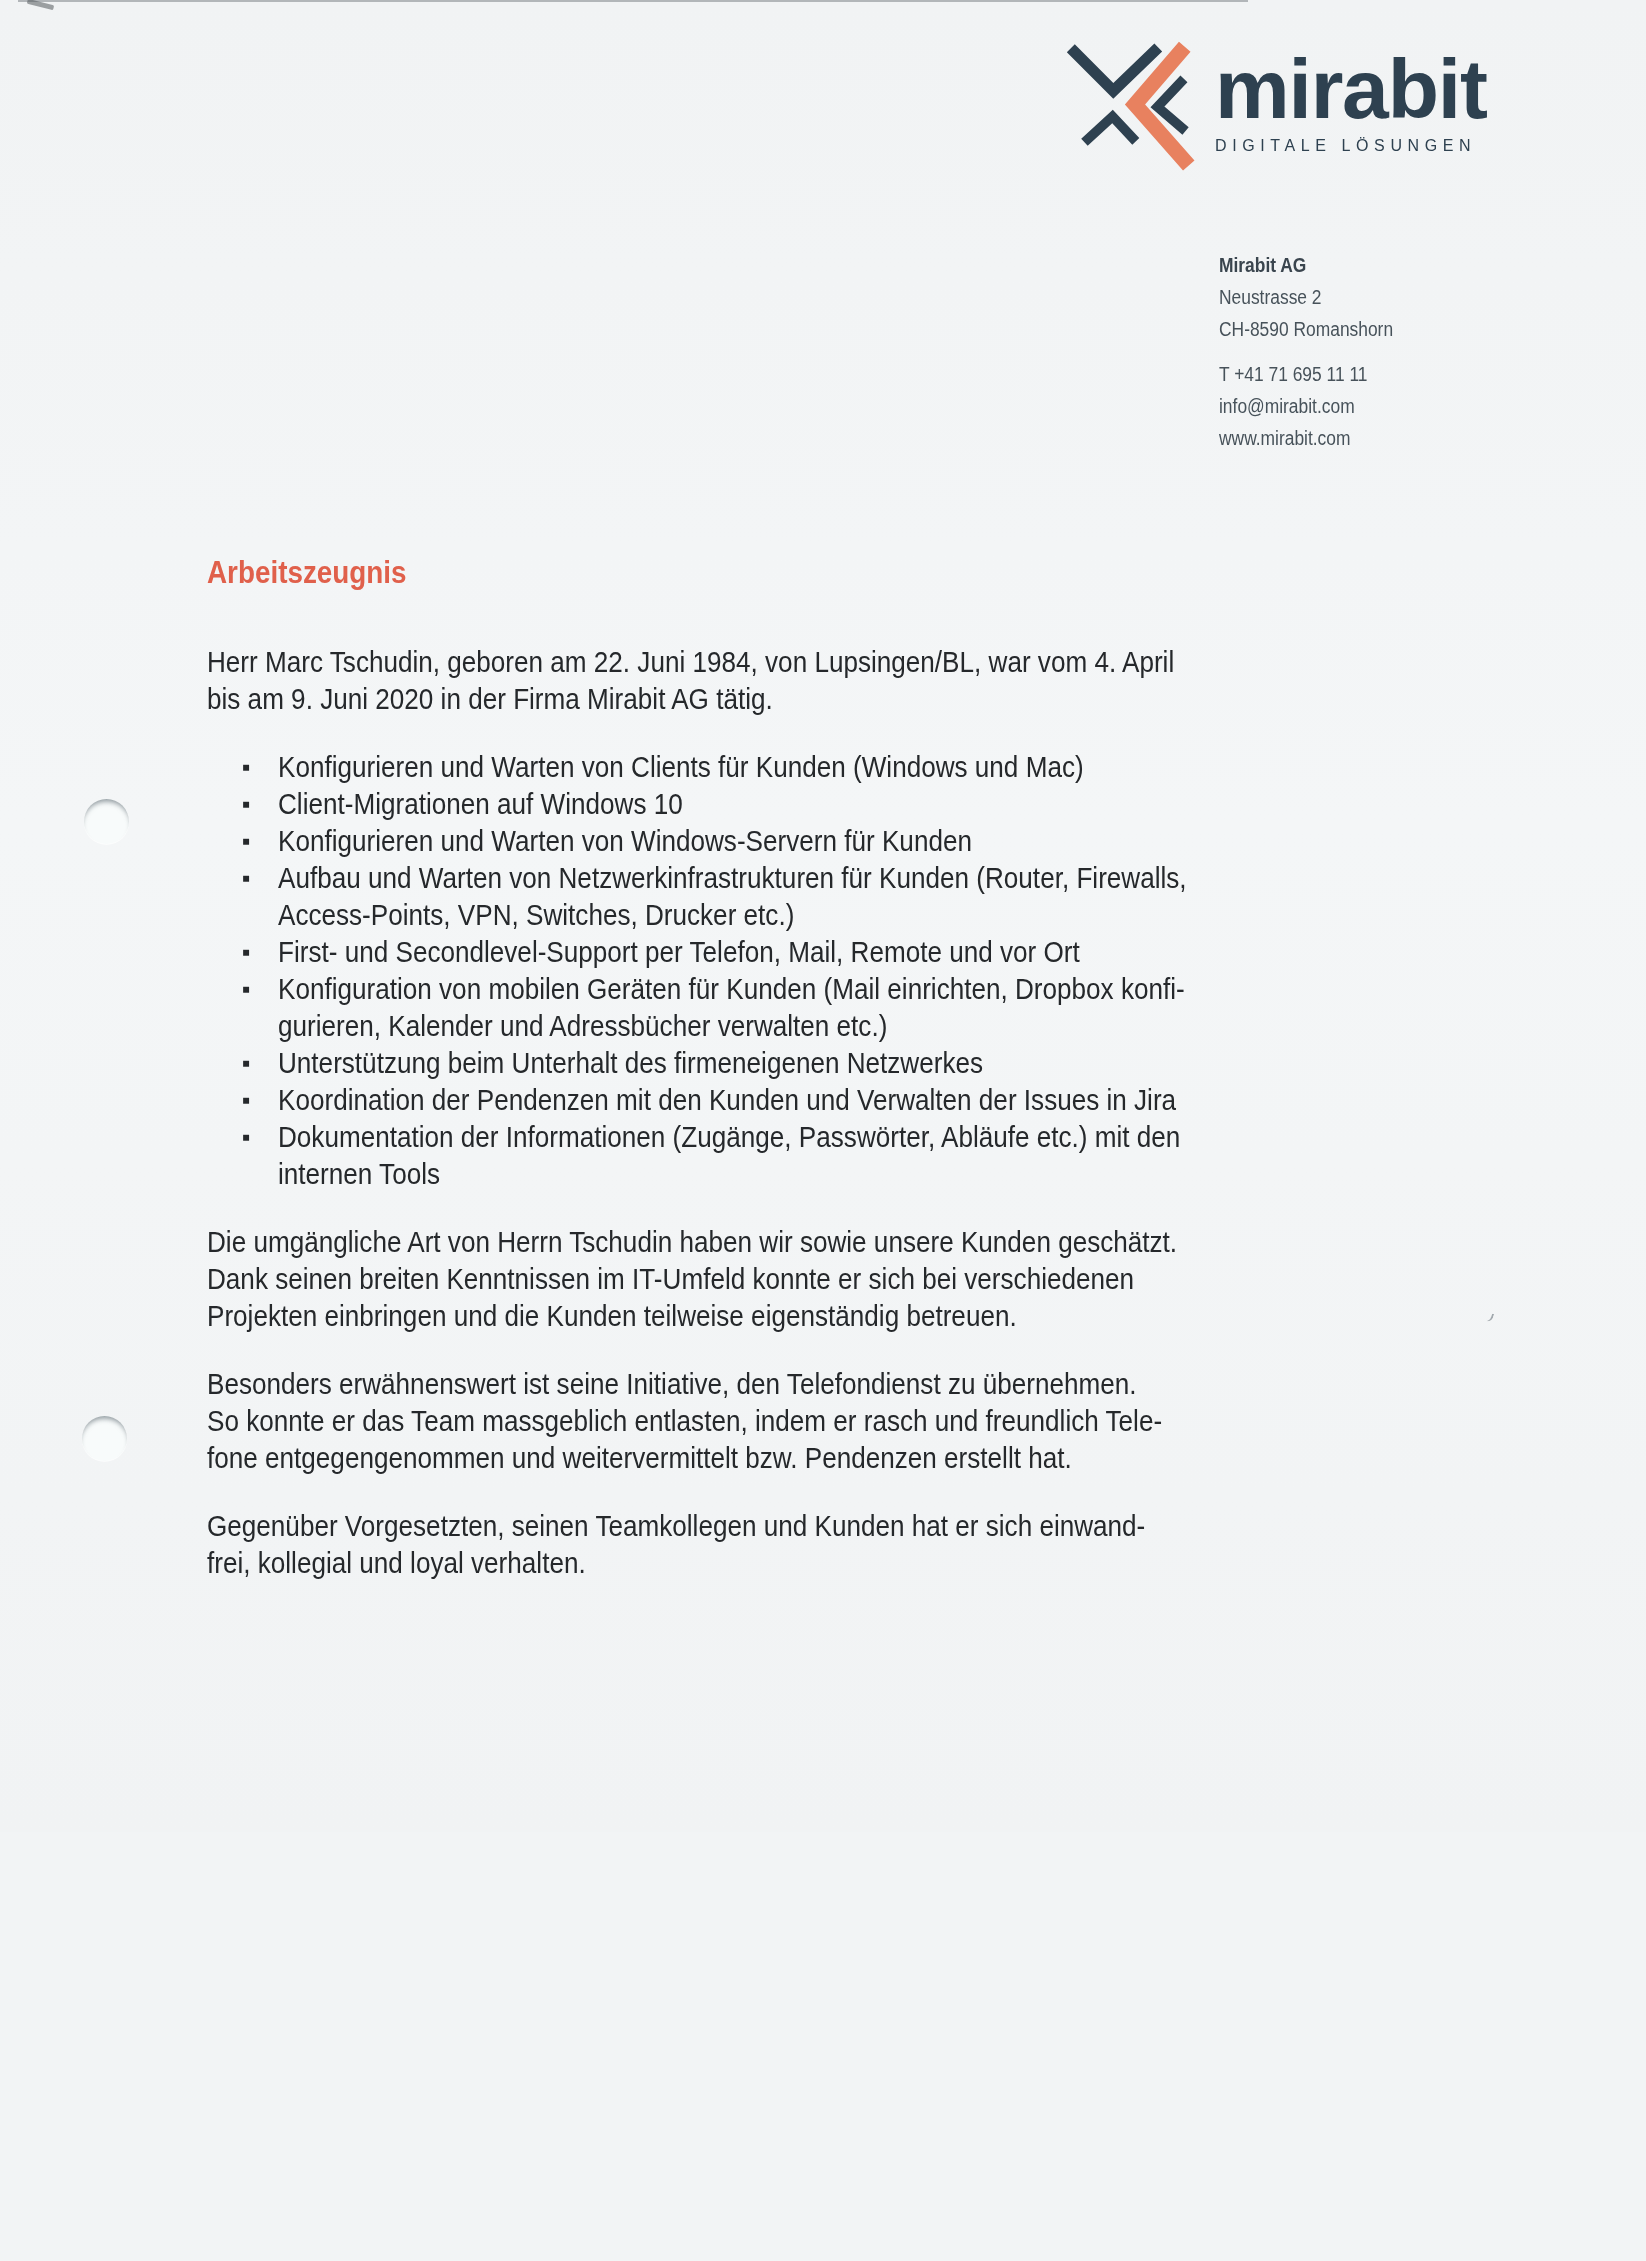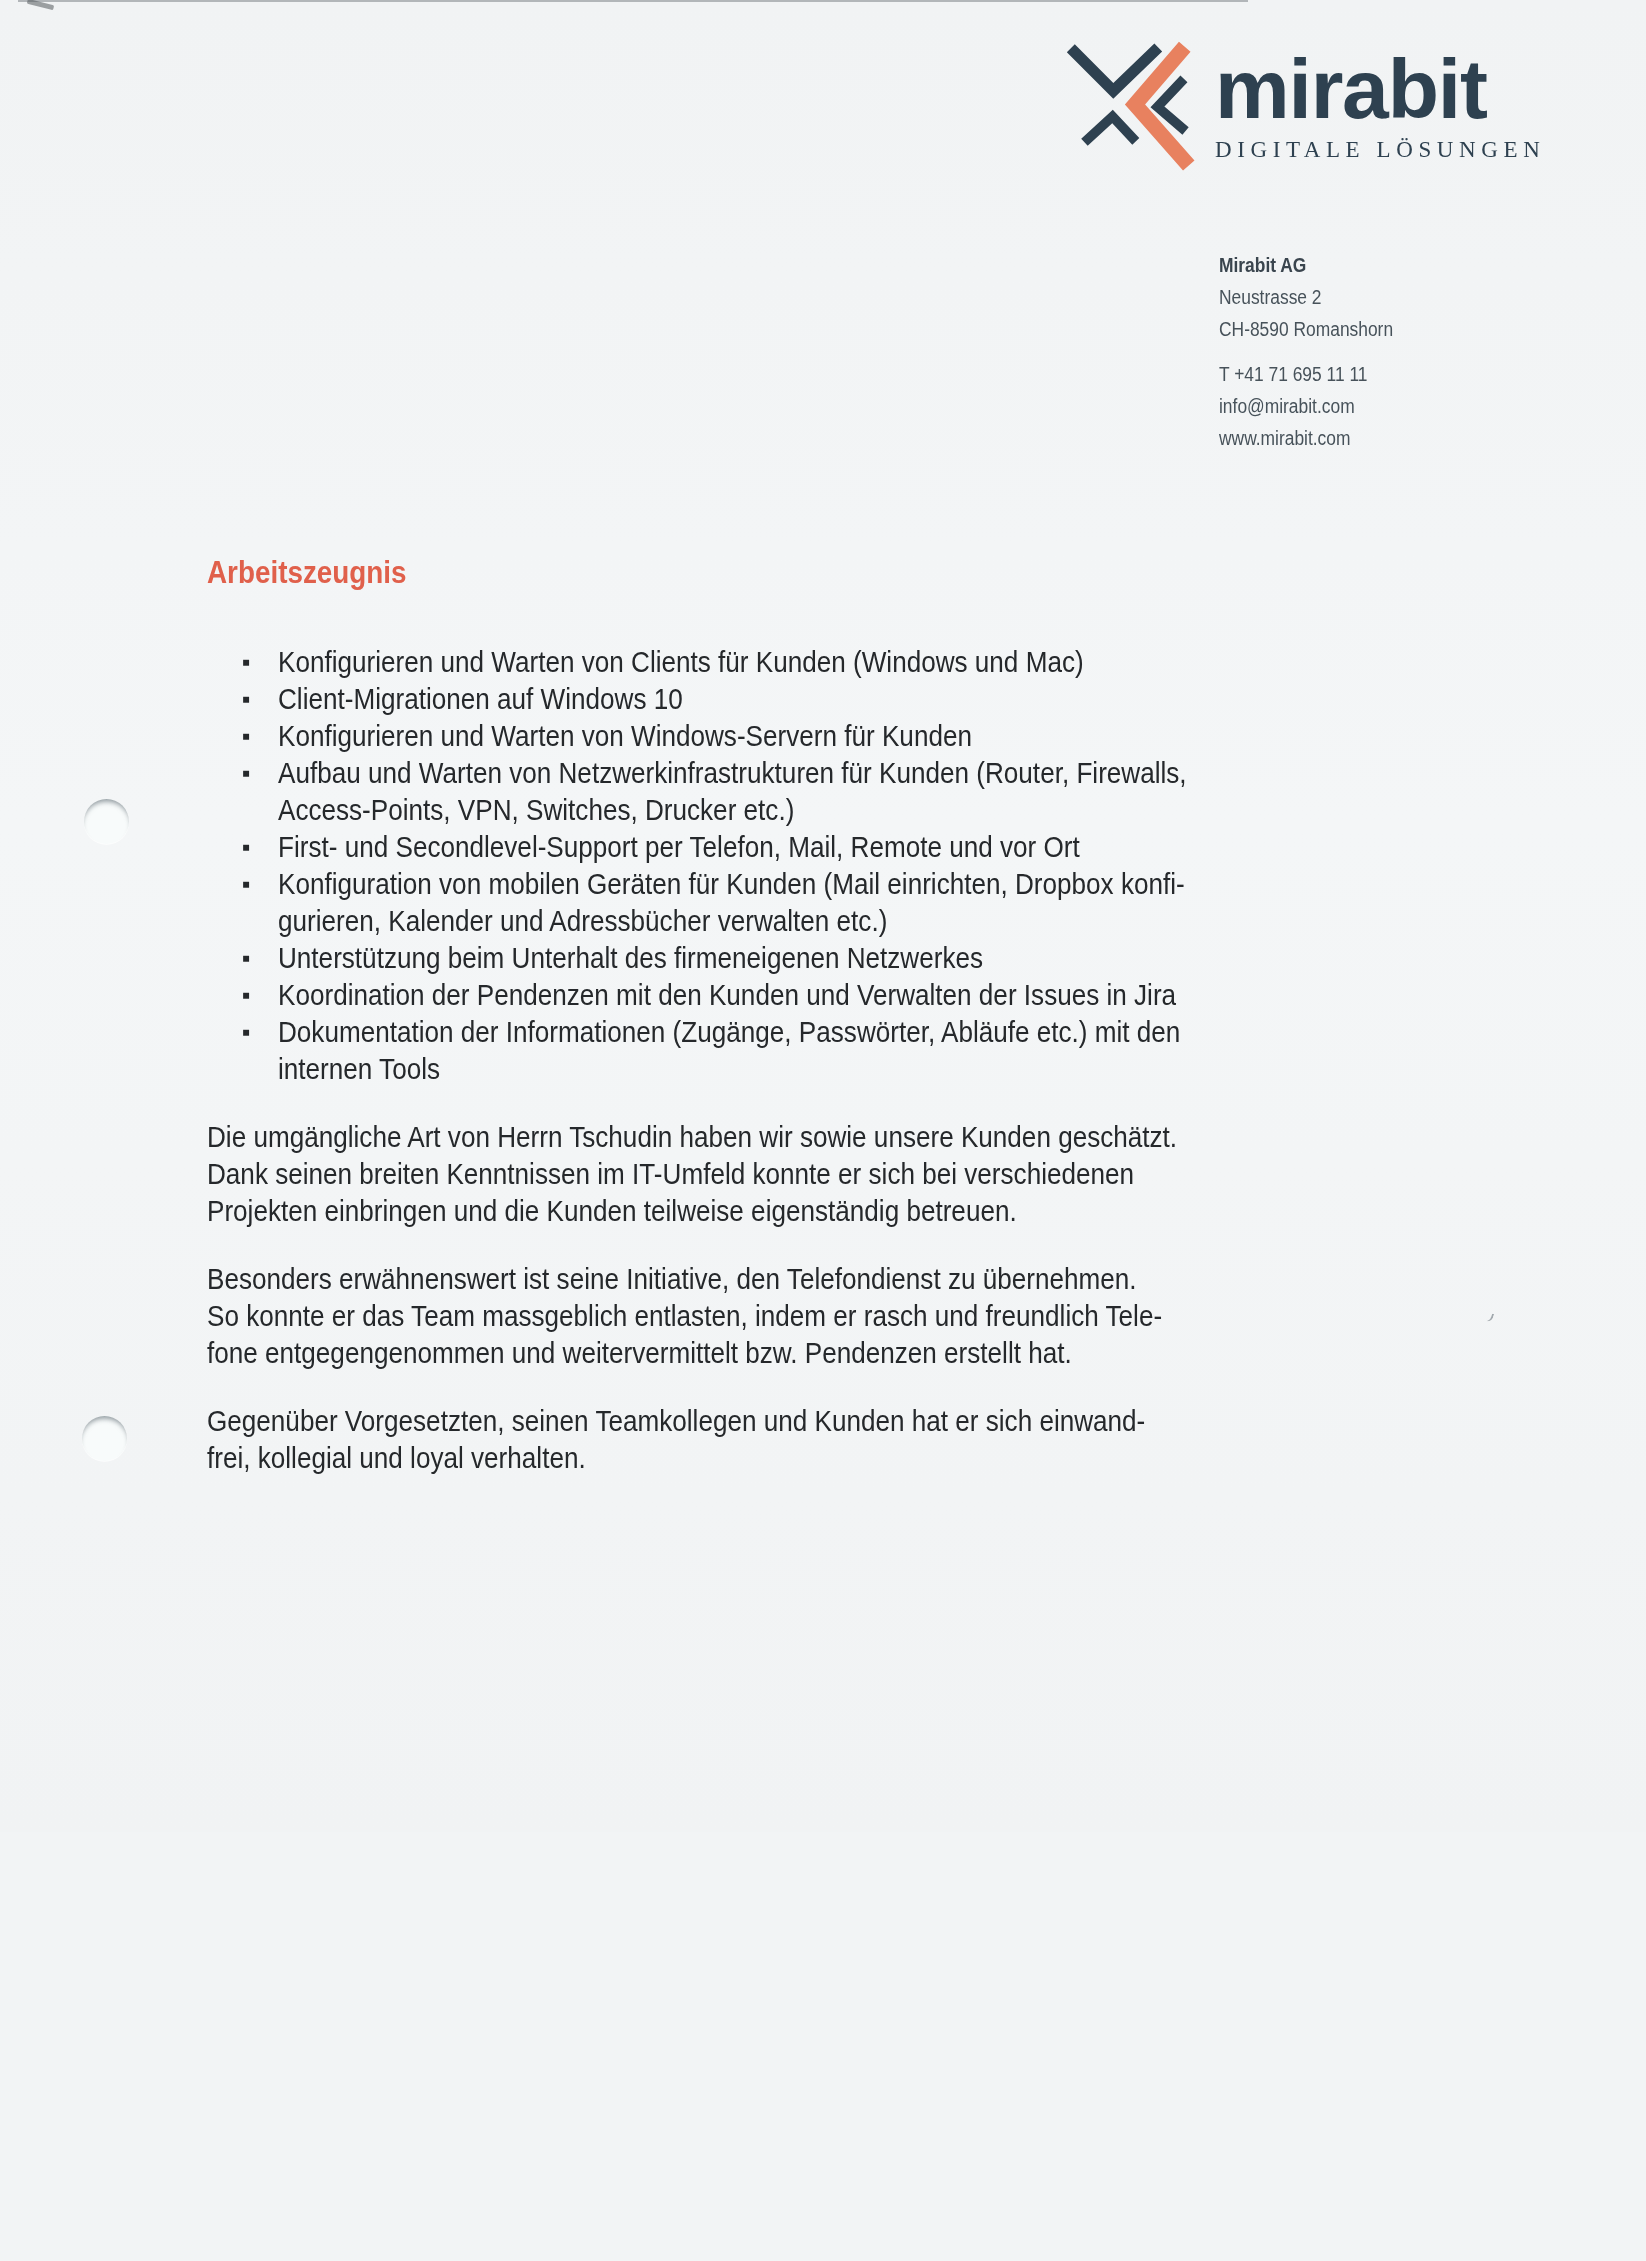--- a/index.html
+++ b/index.html
@@ -24,21 +24,21 @@
   .hole{position:absolute;width:45px;height:45px;border-radius:50%;background:#f8fbfb;
         box-shadow:inset 0 4.8px 5.6px -2.4px rgba(78,92,100,.6), 0 0.8px 0.8px rgba(255,255,255,.9);}
   .hole-1{left:84px;top:799px;}
   .hole-2{left:82px;top:1416px;}
   .speck{position:absolute;left:1487px;top:1313px;width:5.6px;height:8.8px;border-right:2.4px solid #8d959b;border-radius:0 0 6.4px 0;transform:rotate(18deg);opacity:.8;}
 
   
   .logo-mark{position:absolute;left:1066px;top:37px;}
   .logo-text{position:absolute;left:1215px;top:47px;}
   .brand{font-size:84px;line-height:84px;font-weight:600;letter-spacing:-1.2px;color:var(--navy);}
-  .tagline{margin-top:5.6px;font-size:23px;font-weight:500;letter-spacing:5.6px;color:var(--navy);white-space:nowrap;font-family:Liberation Serif, serif;}
+  .tagline{margin-top:5.6px;font-size:16px;font-weight:500;letter-spacing:5.6px;color:var(--navy);white-space:nowrap;}
 
   
   .contact{position:absolute;left:1219px;top:249px;font-size:20px;line-height:32px;color:var(--muted);}
   .contact .company{font-weight:700;color:var(--company);}
   .contact .gap{height:13px;}
 
   
   .title{position:absolute;left:207px;top:534px;font-size:32px;line-height:35px;font-weight:700;color:var(--accent);}
   .body{position:absolute;left:207px;top:643px;width:1158px;font-size:30px;line-height:37px;color:var(--ink);}
   .para{margin:0 0 31px 0;}
@@ -100,20 +100,24 @@
       <div class="gap"></div>
       <div class="cond">T +41 71 695 11 11</div>
       <div class="cond">info@mirabit.com</div>
       <div class="cond">www.mirabit.com</div>
     </div>
 
     <h1 class="title cond">Arbeitszeugnis</h1>
 
     <main class="body">
 
+      <div class="para">
+        <div class="line cond">Herr Marc Tschudin, geboren am 22. Juni 1984, von Lupsingen/BL, war vom 4. April</div>
+        <div class="line cond">bis am 9. Juni 2020 in der Firma Mirabit AG tätig.</div>
+      </div>
 
 
       <ul class="tasks">
         <li>
           <span class="bullet">▪</span>
           <div class="li-lines">
             <div class="line cond">Konfigurieren und Warten von Clients für Kunden (Windows und Mac)</div>
           </div>
         </li>
         <li>

